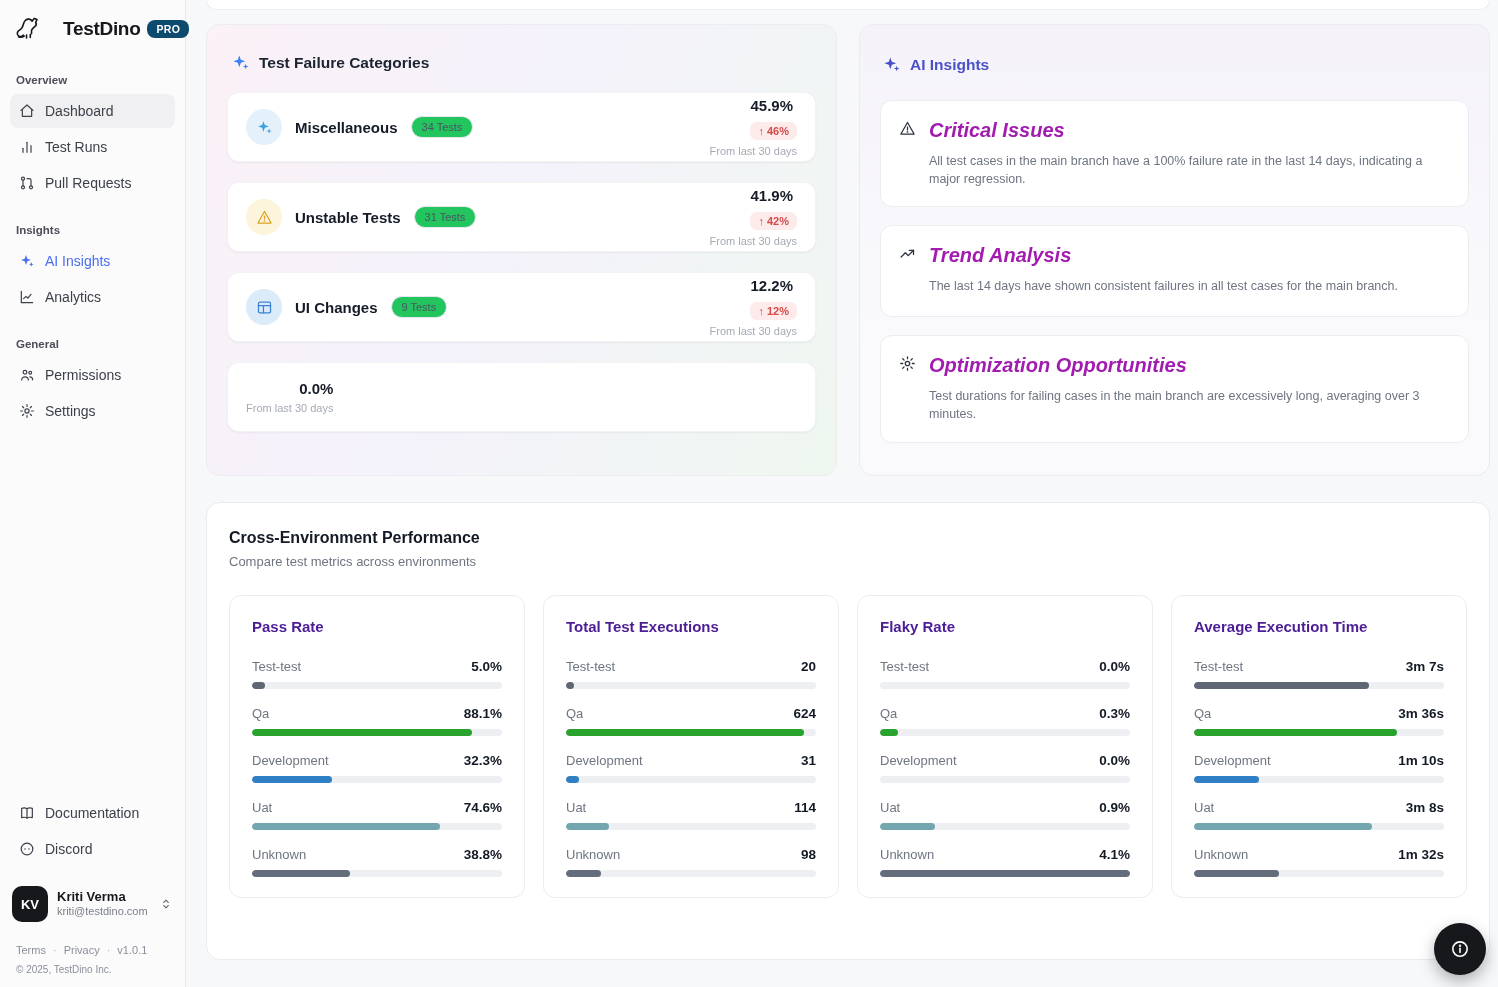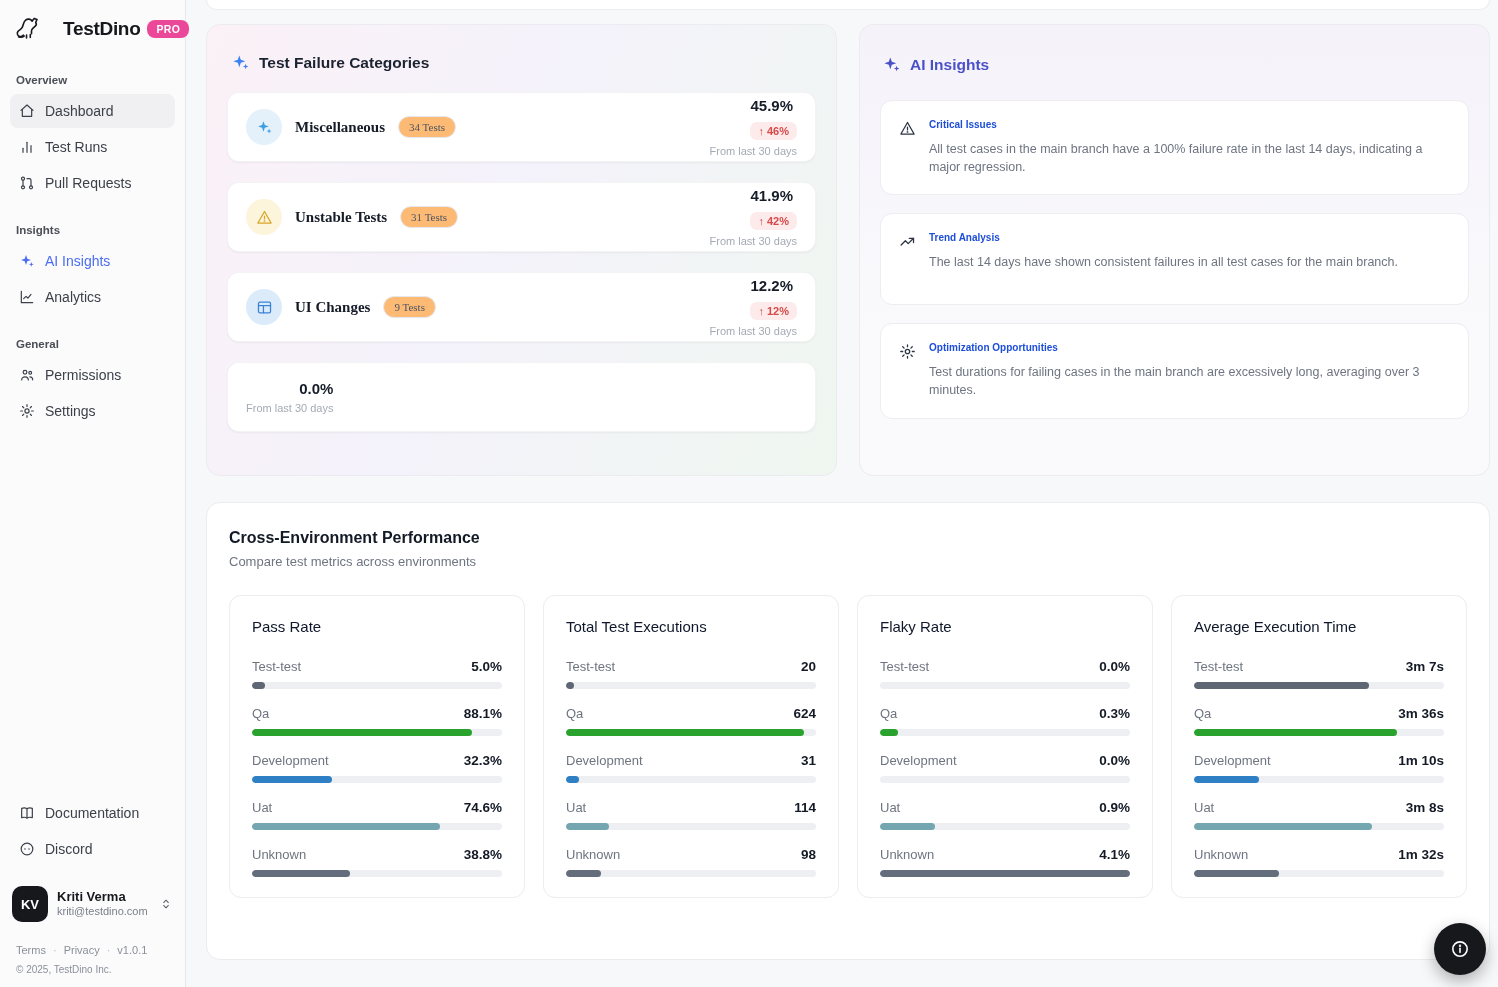--- a/index.html
+++ b/index.html
@@ -16,21 +16,21 @@
   .sidebar {
     width:186px; min-width:186px; height:100%;
     background:#fbfbfc; border-right:1px solid #e7e8ea;
     display:flex; flex-direction:column;
     padding:14px 10px 10px;
   }
   .brand { display:flex; align-items:center; gap:7px; padding:0 2px; margin-bottom:30px; }
   .logo { color:#17181c; display:flex; }
   .logo svg { width:30px; height:30px; }
   .brand-name { font-size:19px; font-weight:bold; color:#17181c; letter-spacing:-0.3px;margin-left:14px; }
-  .pro-badge { background:#ec4899; color:#fff; font-size:10.5px; font-weight:bold;
+  .pro-badge { background:#0c4a6e; color:#fff; font-size:10.5px; font-weight:bold;
     padding:3px 9px; border-radius:8px; letter-spacing:0.3px; }
   .nav-section { margin-bottom:24px; }
   .nav-section-label { font-size:11.5px; font-weight:bold; color:#4b4e57; margin:0 6px 8px; }
   .nav-item { display:flex; align-items:center; gap:10px; padding:9px 9px;
     border-radius:8px; font-size:14px; color:#3c4049; cursor:pointer; margin-bottom:2px; }
   .nav-item.active { background:#f0f0f2; }
   .nav-item.accent { color:#4a6df2; }
   .nav-ic { display:flex; }
   .nav-ic svg { width:16px; height:16px; }
   .sidebar-bottom { margin-top:auto; }
@@ -62,46 +62,46 @@
   .spark { display:flex; }
   .spark svg { width:19px; height:19px; }
   .failure-card .spark { color:#3b82f6; }
   .ai-card .spark { color:#4a51c8; }
   .ai-card .card-head { margin:10px 0 26px 2px; }
   .ai-card .card-head h2 { color:#4a51c8; }
 
   .f-row { background:#fff; border-radius:12px; border:1px solid rgba(20,20,40,0.05);
     box-shadow:0 1px 2px rgba(16,24,40,0.05); padding:14px 18px; height:70px;
     display:flex; align-items:center; justify-content:space-between; margin-bottom:20px; }
-  .f-left { display:flex; align-items:center; gap:13px;font-family:Liberation Serif, serif; }
+  .f-left { display:flex; align-items:center; gap:13px; }
   .f-ic { width:36px; height:36px; border-radius:50%; display:flex; align-items:center; justify-content:center; }
   .f-ic svg { width:17px; height:17px; }
   .f-name { font-size:15px; font-weight:600; color:#151c28; }
-  .f-count { font-size:11px; color:#4b5563; background:#fdba74; border:1px solid #e7e8ee;
+  .f-count { font-size:11px; color:#4b5563; background:#22c55e; border:1px solid #e7e8ee;
     border-radius:999px; padding:4px 10px; }
   .f-right { display:flex; flex-direction:column; align-items:flex-end; gap:5px; }
   .f-val-line { display:flex; align-items:flex-start; gap:8px;flex-direction:column; }
   .f-val { font-size:15px; font-weight:bold; color:#151c28; }
   .f-trend { font-size:11px; color:#d64949; background:#fcebea; border-radius:7px;
     padding:3px 8px; font-weight:600; display:flex; gap:3px; align-items:center; }
   .f-period { font-size:11px; color:#a4aab4; }
 
   .ai-item { background:#fff; border:1px solid #ececf1; border-radius:12px;
     padding:18px 18px; display:flex; gap:13px; margin-bottom:18px; min-height:92px; }
   .ai-item-ic { color:#2b3342; display:flex; align-items:flex-start; padding-top:1px; }
   .ai-item-ic svg { width:17px; height:17px; }
-  .ai-item h3 { margin:0 0 10px; font-size:10px; font-weight:600; color:#1d4ed8; }
+  .ai-item h3 { margin:0 0 10px; font-size:20px; font-weight:600; color:#a21caf;font-style:italic; }
   .ai-item p { margin:0; font-size:12.5px; color:#6e7581; line-height:1.45; }
 
   .env-card { background:#fff; margin-top:26px; padding:22px; height:458px; }
   .env-card h2 { margin:4px 0 7px; font-size:16px; font-weight:bold; color:#131a26; }
   .env-card .subtitle { margin:0; font-size:13px; color:#6e7581; }
   .metric-grid { display:grid; grid-template-columns:repeat(4,1fr); gap:18px; margin-top:26px; }
   .metric-card { background:#fff; border:1px solid #ececf1; border-radius:12px; padding:20px 22px; }
-  .metric-card h3 { margin:2px 0 24px; font-size:15px; font-weight:normal; color:#0f172a; }
+  .metric-card h3 { margin:2px 0 24px; font-size:15px; font-weight:bold; color:#4c1d95; }
   .m-row { margin-bottom:17px; }
   .m-row:last-child { margin-bottom:0; }
   .m-line { display:flex; justify-content:space-between; align-items:center; margin-bottom:8px; }
   .m-label { font-size:13px; color:#6e7581; }
   .m-val { font-size:13.5px; font-weight:bold; color:#131a26; }
   .m-track { height:7px; background:#edeff3; border-radius:99px; overflow:hidden; }
   .m-fill { height:100%; border-radius:99px; }
 
   .fab { position:absolute; right:12px; bottom:12px; width:52px; height:52px; border-radius:50%;
     background:#17181c; border:none; color:#fff; display:flex; align-items:center; justify-content:center;

